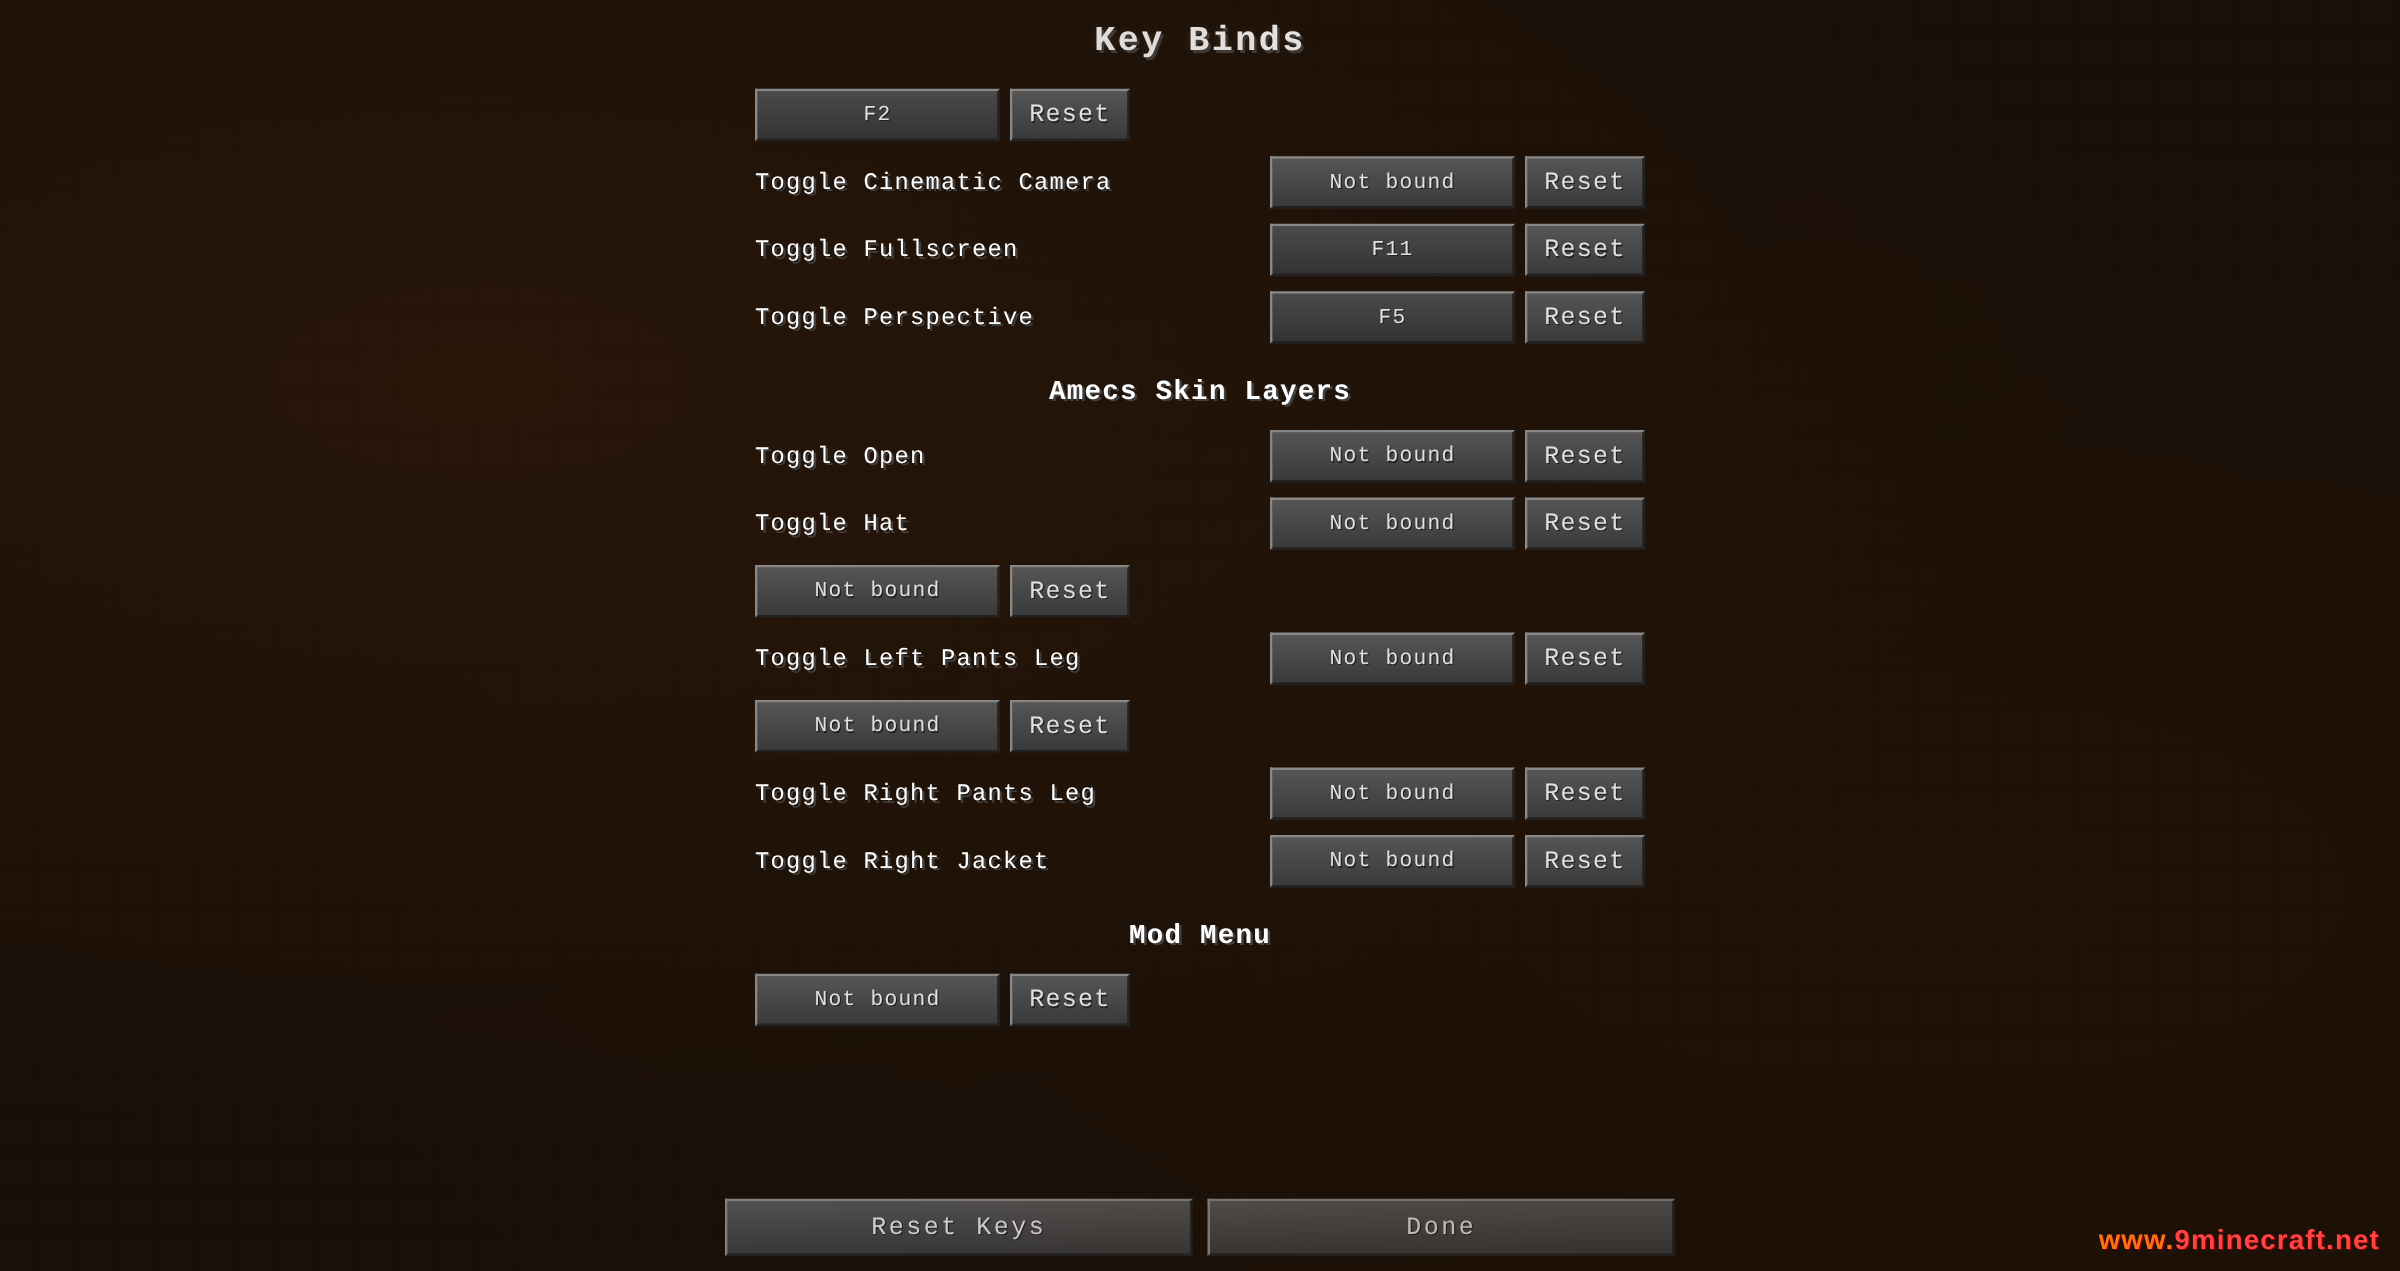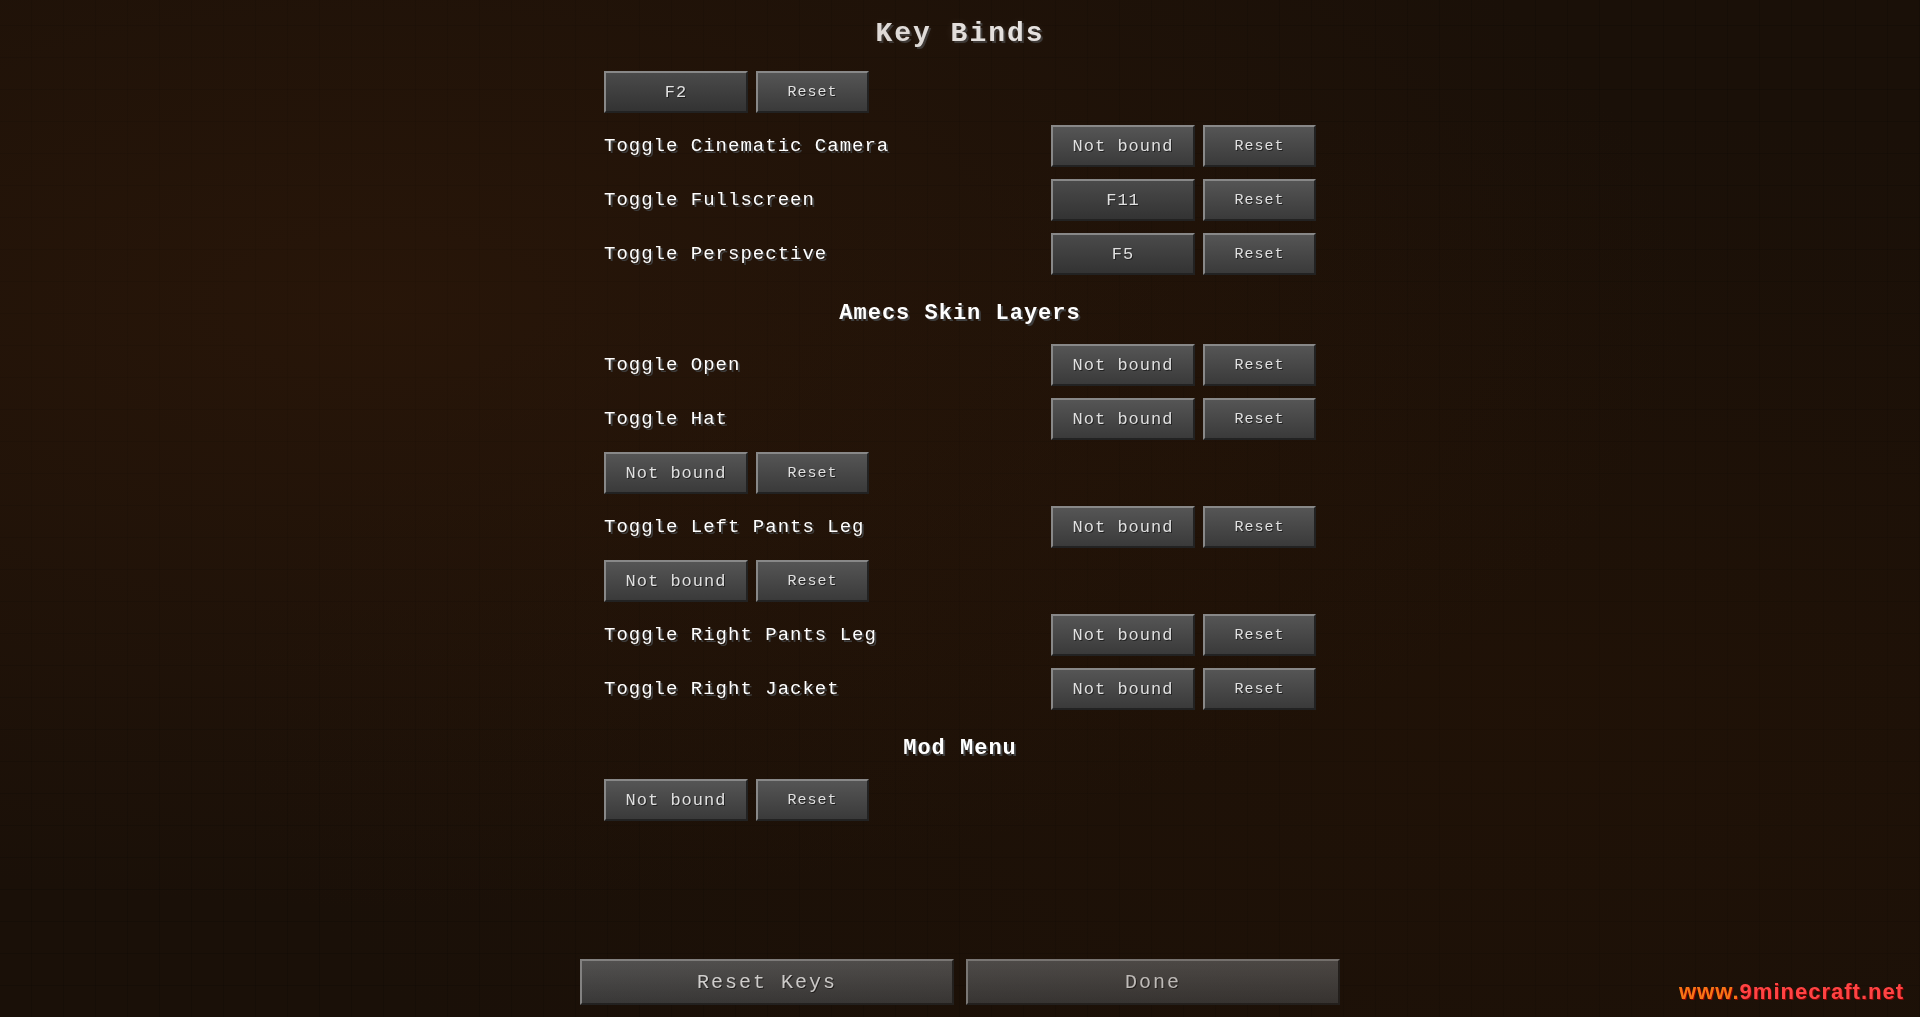--- a/index.html
+++ b/index.html
@@ -103,21 +103,21 @@
       flex: 1;
     }
 
     .keybind-buttons {
       display: flex;
       gap: 8px;
       align-items: center;
     }
 
     .key-button {
-      width: 144px;
+      width: 196px;
       height: 42px;
       background: linear-gradient(to bottom, #555555, #3a3a3a);
       border: 2px solid #888888;
       border-bottom-color: #222222;
       border-right-color: #222222;
       color: #e0e0e0;
       font-family: 'Courier New', monospace;
       font-size: 17px;
       letter-spacing: 1px;
       cursor: pointer;
@@ -126,29 +126,29 @@
       align-items: center;
       justify-content: center;
       position: relative;
     }
 
     .key-button.bound {
       background: linear-gradient(to bottom, #4a4a4a, #333333);
     }
 
     .reset-button {
-      width: 113px;
+      width: 96px;
       height: 42px;
       background: linear-gradient(to bottom, #555555, #3a3a3a);
       border: 2px solid #888888;
       border-bottom-color: #222222;
       border-right-color: #222222;
       color: #e0e0e0;
       font-family: 'Courier New', monospace;
-      font-size: 15px;
+      font-size: 20px;
       letter-spacing: 1px;
       cursor: pointer;
       text-shadow: 1px 1px 0 #222;
       display: flex;
       align-items: center;
       justify-content: center;
     }
 
     .bottom-bar {
       width: 760px;

